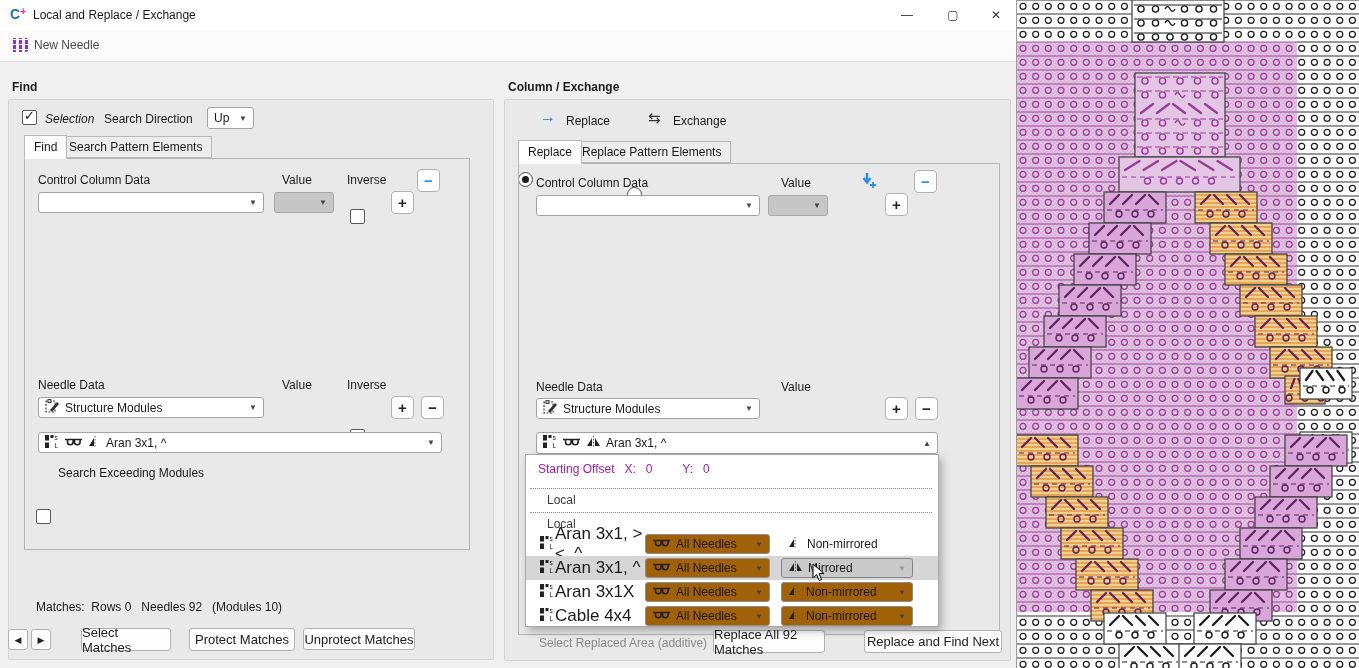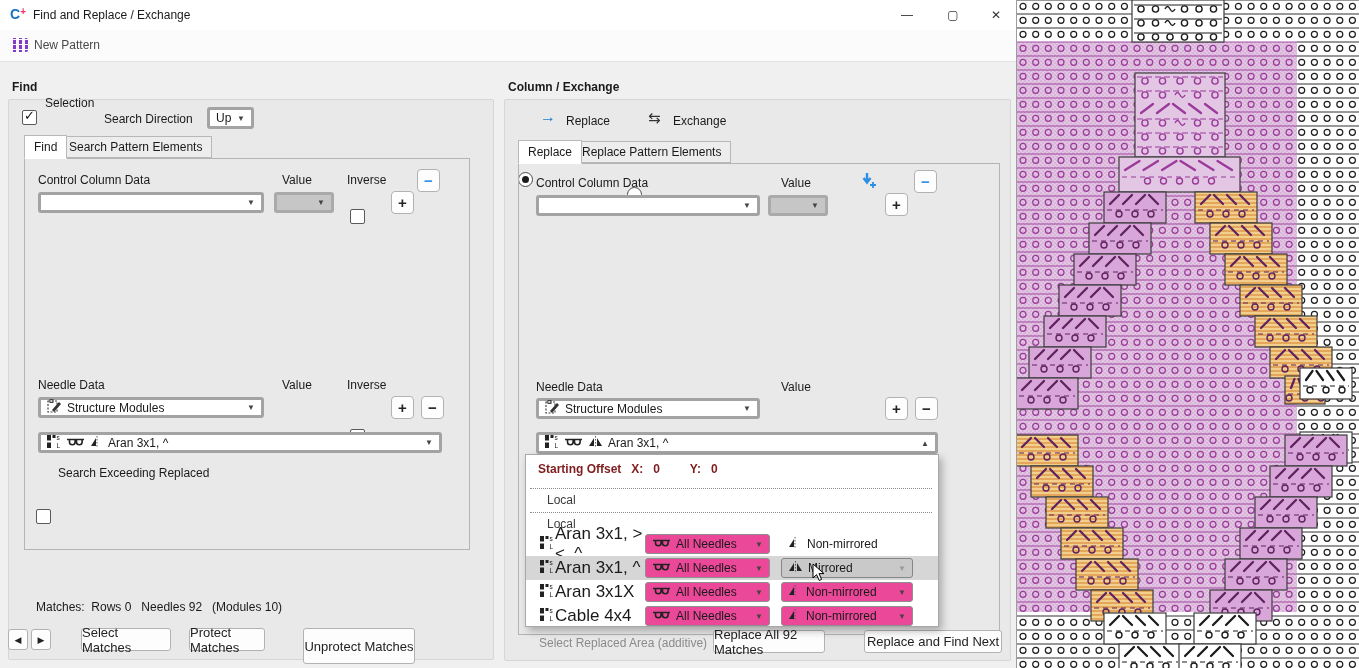--- a/index.html
+++ b/index.html
@@ -18,76 +18,76 @@
   .npicon{left:10px;top:38px;width:18px;height:14px;border-radius:2px;background:
      repeating-linear-gradient(90deg, rgba(255,255,255,.95) 0 3px, transparent 3px 6px),
      repeating-linear-gradient(0deg, transparent 0 2px, rgba(255,255,255,.95) 2px 3px, transparent 3px 5px),
      #8338c8;}
   .nplabel{left:34px;top:38px;color:#4a4a4a;}
   .sechdr{font-weight:bold;font-size:12px;}
   .panel{background:#e9e9e9;border:1px solid #d6d6d6;border-radius:2px;}
   .groupbox{border:1px solid #b4b4b4;}
   .tab{height:22px;background:#ededed;border:1px solid #b8b8b8;display:flex;align-items:center;padding:0 9px;font-size:12px;box-sizing:border-box;}
   .tab.active{background:#fff;border-bottom:1px solid #fff;height:24px;z-index:3;}
-  .combo{background:#fff;border:3px solid #a3a3a3;border-radius:3px;display:flex;align-items:center;padding:0 6px;box-sizing:border-box;font-size:12px;gap:5px;}
+  .combo{background:#fff;border:1px solid #a3a3a3;border-radius:3px;display:flex;align-items:center;padding:0 6px;box-sizing:border-box;font-size:12px;gap:5px;}
   .combo.disabled{background:#c6c6c6;border-color:#aaa;}
   .arrd{margin-left:auto;font-size:8px;color:#444;}
   .arrd::after{content:"▼";}
   .arru{margin-left:auto;font-size:8px;color:#444;}
   .arru::after{content:"▲";}
   .btn{background:#fdfdfd;border:1px solid #b2b2b2;border-radius:3px;display:flex;align-items:center;justify-content:center;font-size:13px;color:#222;box-sizing:border-box;}
   .sqbtn{width:23px;height:23px;font-size:15px;font-weight:bold;border-radius:4px;}
   .blueglyph{color:#2e8ee6;}
   .cb{width:15px;height:15px;background:#fff;border:1px solid #5a5a5a;border-radius:2px;box-sizing:border-box;position:relative;}
   .cb.checked::after{content:"✓";position:absolute;left:1px;top:-3px;font-size:13px;font-weight:bold;color:#111;}
   .radio{width:15px;height:15px;border:1px solid #4a4a4a;border-radius:50%;background:#fff;box-sizing:border-box;position:relative;}
   .radio.on::after{content:"";position:absolute;left:3px;top:3px;width:7px;height:7px;border-radius:50%;background:#1a1a1a;}
   .dotsep{border-top:1px dotted #8a8a8a;height:0;}
   .popup{background:#ffffff;border:1px solid #a8a8a8;box-shadow:3px 4px 8px rgba(0,0,0,.28);}
   .poprow{position:absolute;left:0;width:412px;height:24px;display:flex;align-items:center;box-sizing:border-box;padding-left:14px;}
   .poprow.hl{background:#d6d6d6;}
   .poprow .pname{width:90px;font-size:17px;margin-left:1px;}
-  .mircombo{border:1px solid #8f8f8f;border-radius:3px;background:#ec4899;display:flex;align-items:center;gap:5px;padding:0 6px;height:20px;width:132px;box-sizing:border-box;}
+  .mircombo{border:1px solid #8f8f8f;border-radius:3px;background:#a16207;display:flex;align-items:center;gap:5px;padding:0 6px;height:20px;width:132px;box-sizing:border-box;}
   .mircombo.pressed{background:#c9c9c9;border-color:#858585;}
   .mircombo.pressed .arrd{color:#9a9a9a;}
   .mirplain{display:flex;align-items:center;gap:6px;padding-left:7px;height:20px;width:132px;box-sizing:border-box;}
-  .ghost{color:#7f1d1d;font-weight:bold;}
+  .ghost{color:#a21caf;}
   .grip{right:2px;bottom:2px;width:10px;height:10px;
     background:radial-gradient(circle at 2px 8px,#b5b5b5 1px,transparent 1.4px),
                radial-gradient(circle at 6px 8px,#b5b5b5 1px,transparent 1.4px),
                radial-gradient(circle at 8px 4px,#b5b5b5 1px,transparent 1.4px);}
   svg text{font-family:"Liberation Sans",sans-serif;}
 </style>
 </head>
 <body>
 
 <div id="stage">
 
   <div class="abs titlebar"></div>
   <div class="abs appicon"><span>C</span><b>+</b></div>
-  <div class="abs wtitle">Find and Replace / Exchange</div>
+  <div class="abs wtitle">Local and Replace / Exchange</div>
   <div class="abs winbtn" style="left:884px;top:0;">
       <span>—</span>
     </div>
   <div class="abs winbtn" style="left:930px;top:0;">
       <span>▢</span>
     </div>
   <div class="abs winbtn" style="left:976px;top:0;width:40px;">
       <span>✕</span>
     </div>
 
   <div class="abs toolbar"></div>
   <div class="abs npicon"></div>
-  <div class="abs nplabel">New Pattern</div>
+  <div class="abs nplabel">New Needle</div>
 
   <div class="abs sechdr" style="left:12px;top:80px;">Find</div>
   <div class="abs panel" style="left:8px;top:99px;width:484px;height:559px;"></div>
 
   <div class="abs cb checked" style="left:22px;top:110px;"></div>
-  <div class="abs" style="left:45px;top:96px;">Selection</div>
+  <div class="abs" style="left:45px;top:112px;font-style:italic;">Selection</div>
   <div class="abs" style="left:104px;top:112px;">Search Direction</div>
   <div class="abs combo" style="left:207px;top:107px;width:47px;height:22px;">
     <span>Up</span>
       <span class="arrd"></span>
   </div>
 
   <div class="abs tab active" style="left:24px;top:135px;">
       <span>Find</span>
     </div>
   <div class="abs tab" style="left:59px;top:136px;">
@@ -145,32 +145,32 @@
         </svg></span>
     <span><svg width="13" height="11" viewBox="0 0 13 11">
           <polygon points="1,10 6,10 6,2" fill="#222"></polygon>
           <line x1="7" y1="0" x2="7" y2="11" stroke="#555" stroke-width="1" stroke-dasharray="1.5,1.5"></line>
         </svg></span>
     <span>Aran 3x1, ^</span>
       <span class="arrd"></span>
   </div>
 
   <div class="abs cb" style="left:36px;top:464px;"></div>
-  <div class="abs" style="left:58px;top:466px;">Search Exceeding Replaced</div>
+  <div class="abs" style="left:58px;top:466px;">Search Exceeding Modules</div>
 
   <div class="abs pre" style="left:36px;top:600px;">Matches:  Rows 0   Needles 92   (Modules 10)</div>
   <div class="abs btn" style="left:8px;top:629px;width:20px;height:21px;font-size:9px;">
       <span>◀</span>
     </div>
   <div class="abs btn" style="left:31px;top:629px;width:20px;height:21px;font-size:9px;">
       <span>▶</span>
     </div>
   <div class="abs btn" style="left:81px;top:628px;width:90px;height:23px;">Select Matches</div>
-  <div class="abs btn" style="left:189px;top:628px;width:76px;height:23px;">Protect Matches</div>
-  <div class="abs btn" style="left:303px;top:628px;width:112px;height:36px;">Unprotect Matches</div>
+  <div class="abs btn" style="left:189px;top:628px;width:106px;height:23px;">Protect Matches</div>
+  <div class="abs btn" style="left:303px;top:628px;width:112px;height:22px;">Unprotect Matches</div>
 
   <div class="abs sechdr" style="left:508px;top:80px;">Column / Exchange</div>
   <div class="abs panel" style="left:504px;top:99px;width:505px;height:560px;"></div>
 
   <div class="abs radio on" style="left:518px;top:112px;"></div>
   <div class="abs" style="left:540px;top:108px;font-size:16px;font-weight:bold;color:#1b7fd4;">→</div>
   <div class="abs" style="left:566px;top:114px;">Replace</div>
   <div class="abs radio" style="left:627px;top:112px;"></div>
   <div class="abs" style="left:648px;top:109px;font-size:15px;color:#333;">⇆</div>
   <div class="abs" style="left:673px;top:114px;">Exchange</div>

